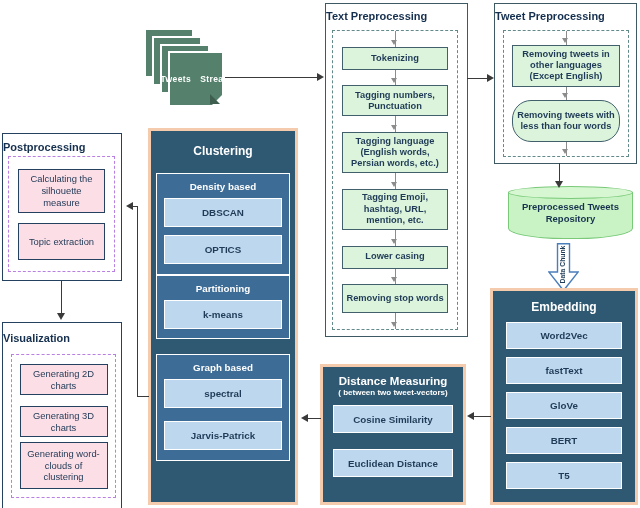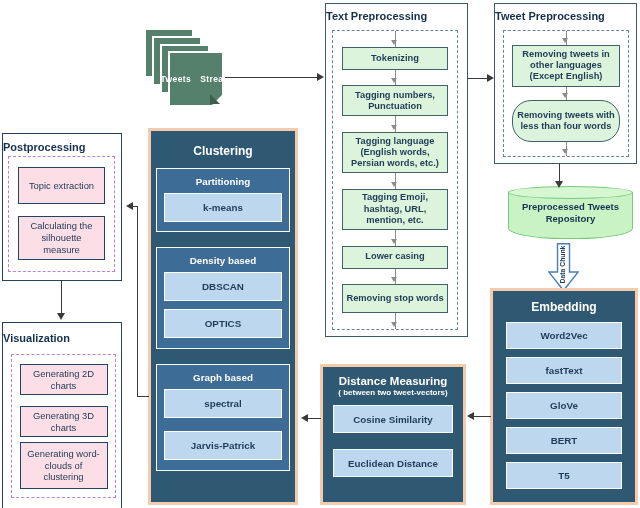--- a/index.html
+++ b/index.html
@@ -134,43 +134,43 @@
   <div class="darkpanel" style="left:320px;top:364px;width:146px;height:141px;">
     <div class="dtitle" style="font-size:11.5px;margin-top:8px;">Distance Measuring</div>
     <div class="dtitle" style="font-size:8px;margin:1px 0 8px;">( between two tweet-vectors)</div>
     <div class="bluebox" style="height:28px;margin:0 10px 16px;">Cosine Similarity</div>
     <div class="bluebox" style="height:28px;margin:0 10px;">Euclidean Distance</div>
   </div>
 
   <div class="darkpanel" style="left:148px;top:128px;width:150px;height:377px;">
     <div class="dtitle" style="font-size:12px;margin:13px 14px 10px;">Clustering</div>
 
-    <div class="subgroup">
-      <div class="glabel">Partitioning</div>
-      <div class="bluebox" style="height:29px;margin:0 7px 9px;">k-means</div>
-    </div>
-
     <div class="subgroup" style="margin-top:15px;">
       <div class="glabel">Density based</div>
       <div class="bluebox" style="height:29px;margin:0 7px 8px;">DBSCAN</div>
       <div class="bluebox" style="height:29px;margin:0 7px 10px;">OPTICS</div>
     </div>
 
+    <div class="subgroup">
+      <div class="glabel">Partitioning</div>
+      <div class="bluebox" style="height:29px;margin:0 7px 9px;">k-means</div>
+    </div>
+
     <div class="subgroup" style="margin-top:15px;">
       <div class="glabel">Graph based</div>
       <div class="bluebox" style="height:29px;margin:0 7px 13px;">spectral</div>
       <div class="bluebox" style="height:29px;margin:0 7px 10px;">Jarvis-Patrick</div>
     </div>
   </div>
 
   <div class="panel panel-navy" style="left:2px;top:133px;width:120px;height:148px;">
     <div class="title" style="font-size:11px;margin-top:7px;">Postprocessing</div>
     <div class="dashed-purple" style="left:5px;top:22px;width:107px;height:116px;">
+      <div class="pinkbox" style="width:87px;height:44px;margin-top:12px;">Calculating the silhouette measure</div>
       <div class="pinkbox" style="width:87px;height:37px;margin-top:10px;">Topic extraction</div>
-      <div class="pinkbox" style="width:87px;height:44px;margin-top:12px;">Calculating the silhouette measure</div>
     </div>
   </div>
 
   <div class="panel panel-navy" style="left:2px;top:322px;width:120px;height:204px;">
     <div class="title" style="font-size:11px;margin-top:9px;">Visualization</div>
     <div class="dashed-purple" style="left:8px;top:31px;width:105px;height:144px;">
       <div class="pinkbox" style="width:88px;height:31px;margin-top:9px;">Generating 2D charts</div>
       <div class="pinkbox" style="width:88px;height:31px;margin-top:11px;">Generating 3D charts</div>
       <div class="pinkbox" style="width:88px;height:47px;margin-top:5px;">Generating word-clouds of clustering</div>
     </div>

